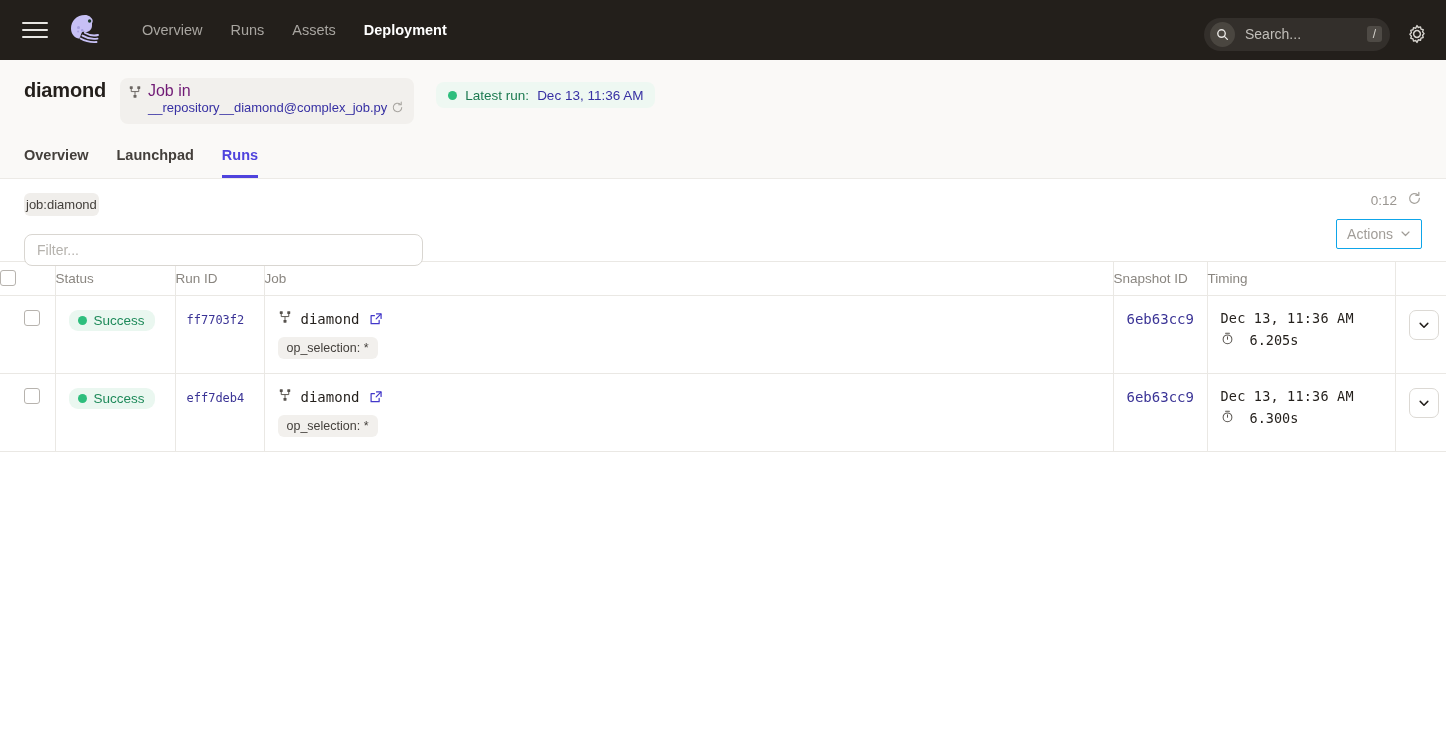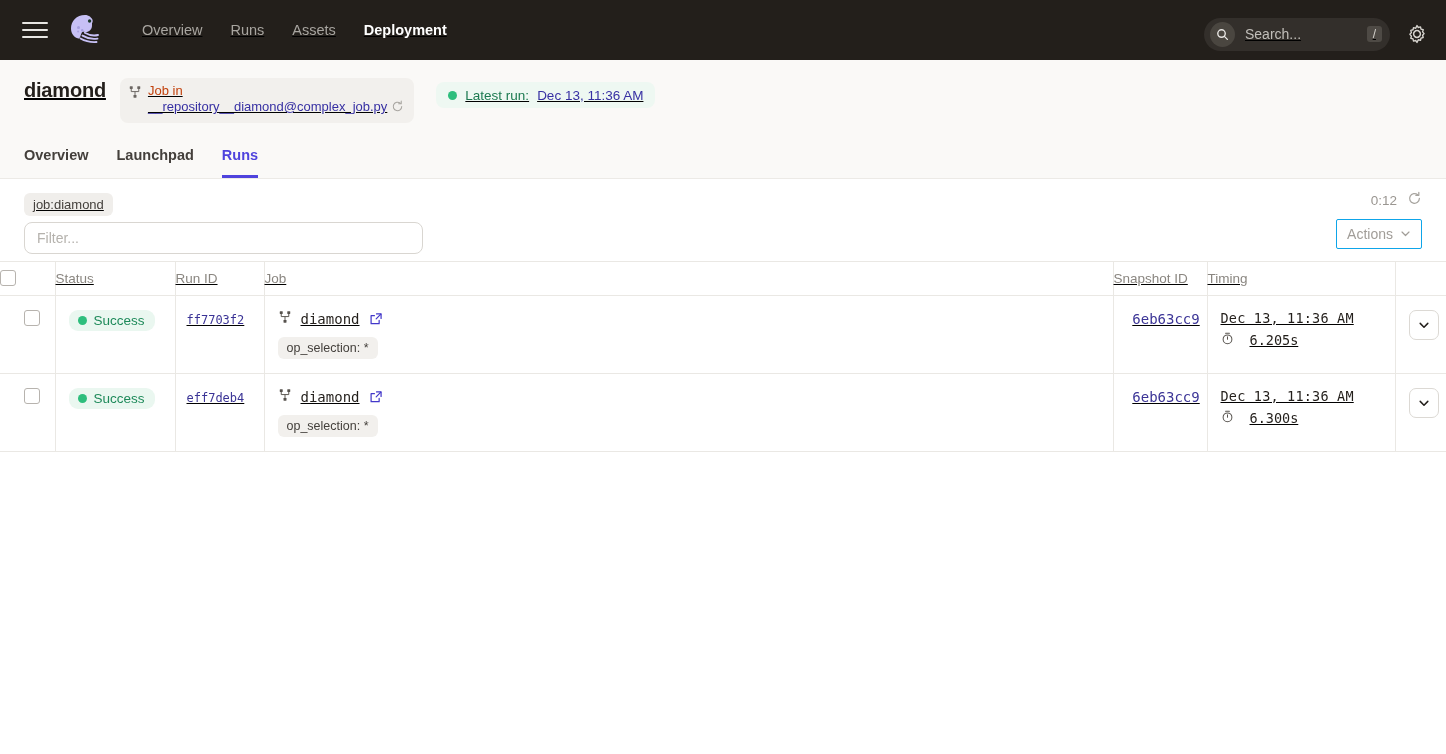--- a/index.html
+++ b/index.html
@@ -3,21 +3,21 @@
 <meta charset="utf-8">
 <style>
   * { box-sizing: border-box; }
   html, body {
     margin: 0; padding: 0;
     width: 1446px; height: 754px;
     background: #ffffff;
     font-family: "Liberation Sans", sans-serif;
     -webkit-font-smoothing: antialiased;
   }
-  .app { width: 1446px; height: 754px; position: relative; overflow: hidden; background:#fff;text-decoration:underline; }
+  .app { width: 1446px; height: 754px; position: relative; overflow: hidden; background:#fff; }
 
   
   .topnav {
     height: 60px; background: #231F1B; display: flex; align-items: center;
     padding: 0 18px 0 22px; position: relative;
   }
   .hamburger { width: 26px; height: 26px; display:flex; flex-direction:column; justify-content:center; gap:5px; cursor:pointer; }
   .hamburger span { display:block; height:2px; background:#E8E6E3; border-radius:1px; width:26px; }
   .logo { width: 38px; height: 38px; margin-left: 18px; position: relative; cursor:pointer; }
 
@@ -46,21 +46,21 @@
   .pagehead { background:#FAF9F7; border-bottom:1px solid #ECEAE6; height:119px; position:relative; }
   .titlerow { display:flex; align-items:flex-start; padding: 18px 0 0 24px; gap: 0; }
   .pagetitle { font-size:20px; font-weight:bold; color:#231F1B; line-height:24px; letter-spacing:-0.2px; }
 
   .jobin-chip {
     margin-left: 14px; background:#F2F0ED; border-radius:8px;
     padding: 5px 10px 6px 8px; display:flex; align-items:flex-start; gap:6px;
     max-width: 300px; cursor:pointer;
   }
   .jobin-texts { display:block; font-size:13px; line-height:16px; }
-  .jobin-label { color:#c2410c; font-size:13px; }
+  .jobin-label { color:#701a75; font-size:16px; }
   .repo-link { color:#3730A3; font-size:13px; }
   .reload-ico { margin-left:4px; display:inline-block; vertical-align:-2px; }
 
   .latestrun {
     margin-left: 22px; margin-top: 4px; background:#EEF8F2; border-radius:8px;
     padding: 5px 12px; display:flex; align-items:center; gap:8px; height:26px;
   }
   .greendot { width:9px;height:9px;border-radius:50%;background:#2EBE7D; flex:0 0 auto; }
   .lr-label { color:#1C7A50; font-size:13.5px; }
   .lr-date { color:#3730A3; font-size:13.5px; }
@@ -71,28 +71,28 @@
     margin-right: 28px; cursor:pointer; border-bottom: 3px solid transparent;
     position:relative;
   }
   .tab.active { color:#4F43DD; border-bottom-color:#4F43DD; }
 
   
   .filterbar { position:relative; padding: 14px 24px 0 24px; height: 82px; }
   .chip-row { display:flex; align-items:center; }
   .jobchip {
     background:#F0EEEB; color:#44403C; font-size:13px;
-    padding:4px 9px; border-radius:6px; cursor:pointer;
+    padding:4px 2px; border-radius:6px; cursor:pointer;
   }
   .timer-row { position:absolute; right:24px; top:12px; display:flex; align-items:center; gap:10px; }
   .timer-text { color:#9A9691; font-size:13.5px; }
   .refresh-ico { cursor:pointer; }
 
   .filter-input {
-    margin-top:6px; width:399px; height:32px; border:1px solid #D9D6D1;
+    margin-top:18px; width:399px; height:32px; border:1px solid #D9D6D1;
     border-radius:8px; background:#fff; color:#A8A5A0; font-size:14px;
     padding: 0 12px; font-family:"Liberation Sans", sans-serif; outline:none;
   }
   .filter-input::placeholder { color:#B5B2AD; }
 
   .actions-btn {
     position:absolute; right:24px; top:40px;
     border:1px solid #0ea5e9; background:#fff; border-radius:2px;
     height:30px; padding: 0 10px; display:flex; align-items:center; gap:7px;
     color:#A19D98; font-size:14px; cursor:pointer;
@@ -116,21 +116,21 @@
   .c-job { width:849px; }
   .c-snap { width:94px; }
   .c-timing { width:188px; }
   .c-exp { width:51px; }
   .vline { border-left:1px solid #EAE8E4; }
 
   th.c-check, td.c-check { padding-left:24px; }
   th.c-status, td.c-status { padding-left:13px; }
   th.c-runid, td.c-runid { padding-left:11px;margin-left:16px; }
   th.c-job, td.c-job { padding-left:13px; }
-  th.c-snap, td.c-snap { padding-left:13px;text-align:center; }
+  th.c-snap, td.c-snap { padding-left:13px; }
   th.c-timing, td.c-timing { padding-left:13px; }
 
   .chk {
     width:16px;height:16px;border:1.6px solid #B7B3AE;border-radius:3px;
     background:#fff; cursor:pointer; display:block;
   }
   .status-pill {
     display:inline-flex; align-items:center; gap:7px;
     background:#EAF7F0; border-radius:9px; padding:3px 10px 3px 9px;
     color:#1E8A5A; font-size:13.5px;

